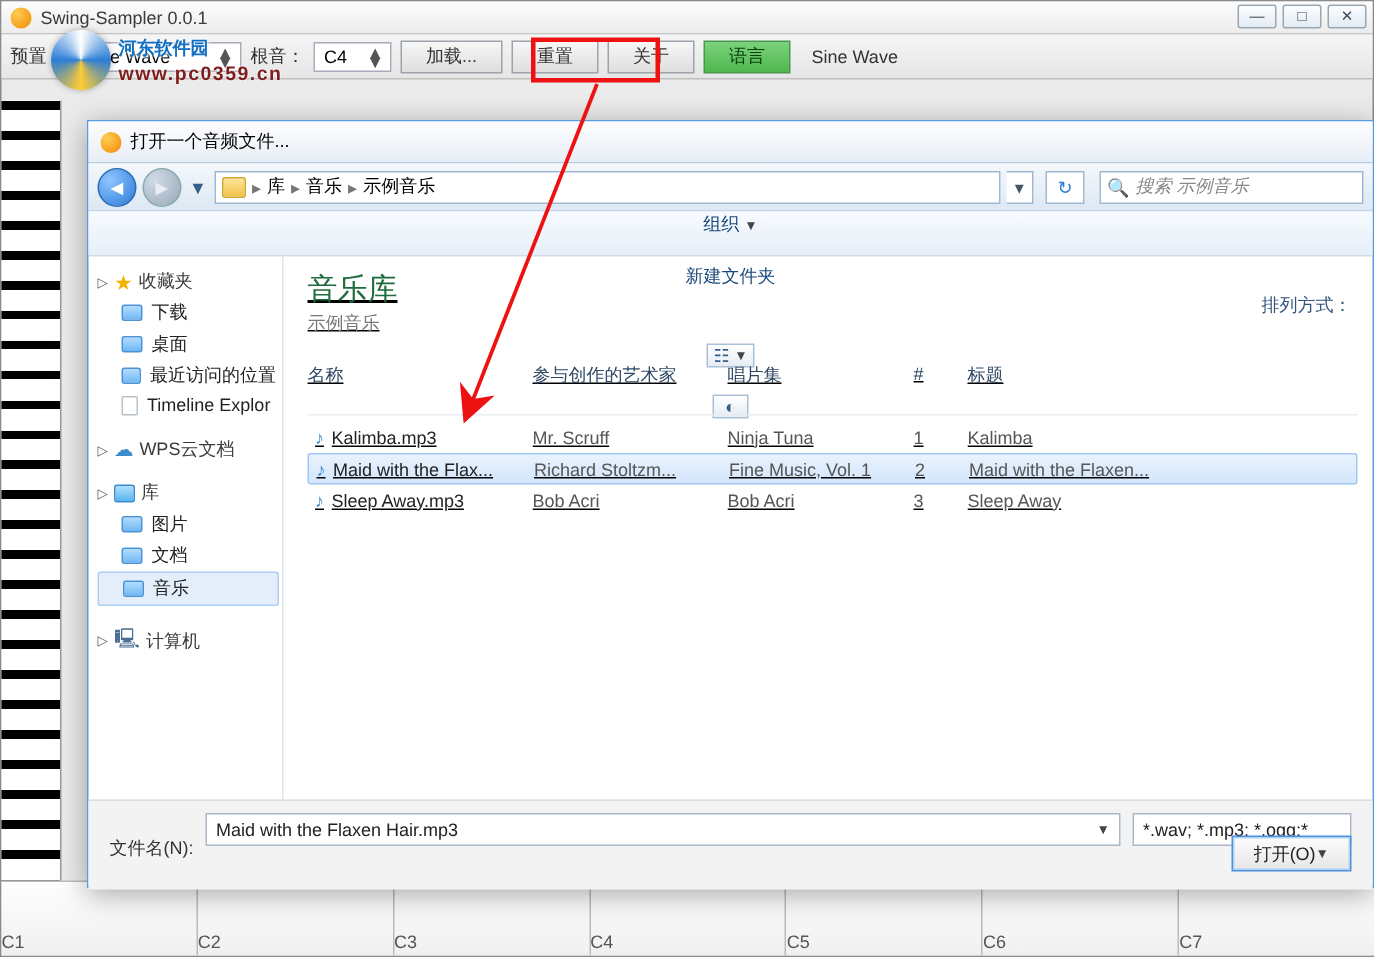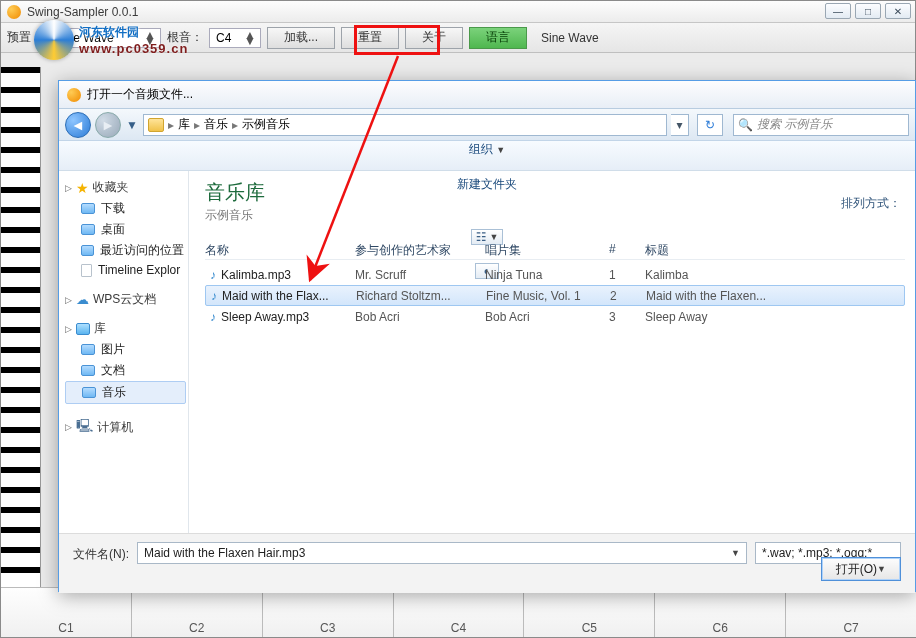--- a/index.html
+++ b/index.html
@@ -18,21 +18,21 @@
 .tb-label { color:#333; }
 .tb-combo { height:20px; background:#fff; border:1px solid #aab; display:flex; align-items:center; padding:0 4px 0 6px; gap:4px; }
 .tb-combo .spin { display:flex; flex-direction:column; font-size:6px; line-height:6px; color:#555; }
 .tb-btn { height:22px; padding:0 16px; border:1px solid #9da3aa; background:linear-gradient(#f7f7f7,#dedede); display:flex; align-items:center; color:#333; }
 .tb-btn.green { background:linear-gradient(#7bd27b,#4fb74f); border-color:#4a994a; color:#094009; }
 .highlight-box { position:absolute; left:354px; top:25px; width:86px; height:30px; border:3px solid #e11; pointer-events:none; z-index:10; }
 .status-text { margin-left:8px; color:#333; }
 
 
 .piano { position:absolute; left:0; bottom:0; width:916px; height:50px; background:linear-gradient(#fefefe,#f0f0f0); border-top:1px solid #bbb; display:flex; }
-.piano .key { flex:1; border-right:1px solid #bbb; position:relative; display:flex; align-items:flex-end; justify-content:center; padding-bottom:2px; color:#555; font-size:10px; }
+.piano .key { flex:1; border-right:1px solid #bbb; position:relative; display:flex; align-items:flex-end; padding-bottom:2px; color:#555; font-size:10px; }
 .piano-left { position:absolute; left:0; bottom:50px; width:40px; height:520px; background:repeating-linear-gradient(0deg,#fff 0 14px,#000 14px 20px); border-right:1px solid #999; }
 
 
 .watermark { position:absolute; left:14px; top:20px; z-index:15; color:#126fc4; font-weight:bold; font-size:18px; text-shadow:0 0 3px #fff,0 0 3px #fff;margin-left:20px; }
 .wm-logo { width:40px; height:40px; background:conic-gradient(#fff,#2c7ed6,#ffcc33,#2c7ed6,#fff); border-radius:50%; display:inline-block; vertical-align:middle; box-shadow:0 0 4px rgba(0,0,0,.3); }
 .wm-text { display:inline-block; vertical-align:middle; }
 .wm-url { display:block; color:#7f1d1d; font-size:13px; letter-spacing:1px; font-weight:bold; text-shadow:0 0 2px #fff; }
 
 
 .dialog { position:absolute; left:58px; top:80px; width:858px; height:512px; background:#fff; border:1px solid #569de5; box-shadow:0 4px 18px rgba(0,0,0,.35); z-index:5; }
@@ -67,43 +67,43 @@
 .star { color:#f5b301; font-size:14px; }
 .libs-ic { display:inline-block; width:14px; height:12px; background:linear-gradient(#aee0ff,#5ab4ef); border:1px solid #3a8ccf; border-radius:2px; }
 .cloud-ic { color:#3a8ccf; font-size:13px; }
 .pc-ic { color:#4a6e92; font-size:13px; }
 .sb-item { display:flex; align-items:center; gap:6px; padding:2px 2px 2px 16px; color:#222; white-space:nowrap; overflow:hidden; text-overflow:ellipsis; }
 .sb-item.sel { background:#e4eefb; border:1px solid #aecdf3; border-radius:2px; }
 .blue-ic { display:inline-block; width:14px; height:11px; background:linear-gradient(#b4dcff,#6fb8f3); border:1px solid #4a93d6; border-radius:2px; }
 .file-ic-s { display:inline-block; width:11px; height:13px; background:#fff; border:1px solid #b8c2cc; border-radius:1px; }
 
 
-.content { flex:1; padding:8px 10px 4px 16px; position:relative; }
+.content { flex:1; padding:8px 10px 4px 16px; position:relative;text-decoration:underline; }
 .lib-title { color:#1e6b3d; font-size:20px; }
 .lib-sub { color:#777; margin-top:1px; }
 .sorter { position:absolute; right:14px; top:24px; color:#30547a; }
-.cols { display:flex; margin-top:18px; color:#2f4864; border-bottom:1px solid #e8edf2; padding-bottom:0; }
+.cols { display:flex; margin-top:18px; color:#2f4864; border-bottom:1px solid #e8edf2; padding-bottom:17px; }
 .col-name { width:150px; }
 .col-art { width:130px; }
 .col-alb { width:124px; }
 .col-num { width:36px; text-align:left; }
 .col-title { flex:1; }
 .rows { margin-top:4px; }
 .row { display:flex; align-items:center; height:21px; color:#555; }
 .row .mic { width:16px; display:flex; justify-content:center; color:#3a8ccf; }
 .row .c-name { width:134px; color:#222; overflow:hidden; text-overflow:ellipsis; white-space:nowrap; }
 .row .c-art { width:130px; overflow:hidden; text-overflow:ellipsis; white-space:nowrap; }
 .row .c-alb { width:124px; overflow:hidden; text-overflow:ellipsis; white-space:nowrap; }
 .row .c-num { width:36px; }
 .row .c-title { flex:1; overflow:hidden; text-overflow:ellipsis; white-space:nowrap; }
 .row.sel { background:linear-gradient(#e9f2fd,#d3e6fb); border:1px solid #9ec7f1; border-radius:2px; }
 
 
 .dlg-footer { height:60px; background:#f3f3f3; border-top:1px solid #dcdcdc; padding:8px 14px 0 14px; display:flex; align-items:flex-start; gap:8px; }
-.fn-label { margin-top:4px; color:#333; white-space:nowrap; }
+.fn-label { margin-top:15px; color:#333; white-space:nowrap; }
 .fn-input { flex:1; height:22px; border:1px solid #a9b8c7; background:#fff; padding:0 6px; display:flex; align-items:center; color:#222; }
 .fn-filter { width:146px; height:22px; border:1px solid #a9b8c7; background:#fff; padding:0 6px; display:flex; align-items:center; color:#222; overflow:hidden; white-space:nowrap; }
 .dlg-btns { position:absolute; right:14px; bottom:10px; display:flex; gap:8px; }
 .dlg-btn { height:24px; padding:0 14px; border:1px solid #8c9bab; background:linear-gradient(#fdfdfd,#e6e6e6); display:flex; align-items:center; gap:0; color:#222; }
 .dlg-btn.primary { border-color:#4f90d9; box-shadow:0 0 0 1px #aed2fa inset; }
 .caret-d { font-size:9px; color:#444; }
 
 
 .arrow-svg { position:absolute; left:0; top:0; width:916px; height:638px; pointer-events:none; z-index:12; }
 </style>

